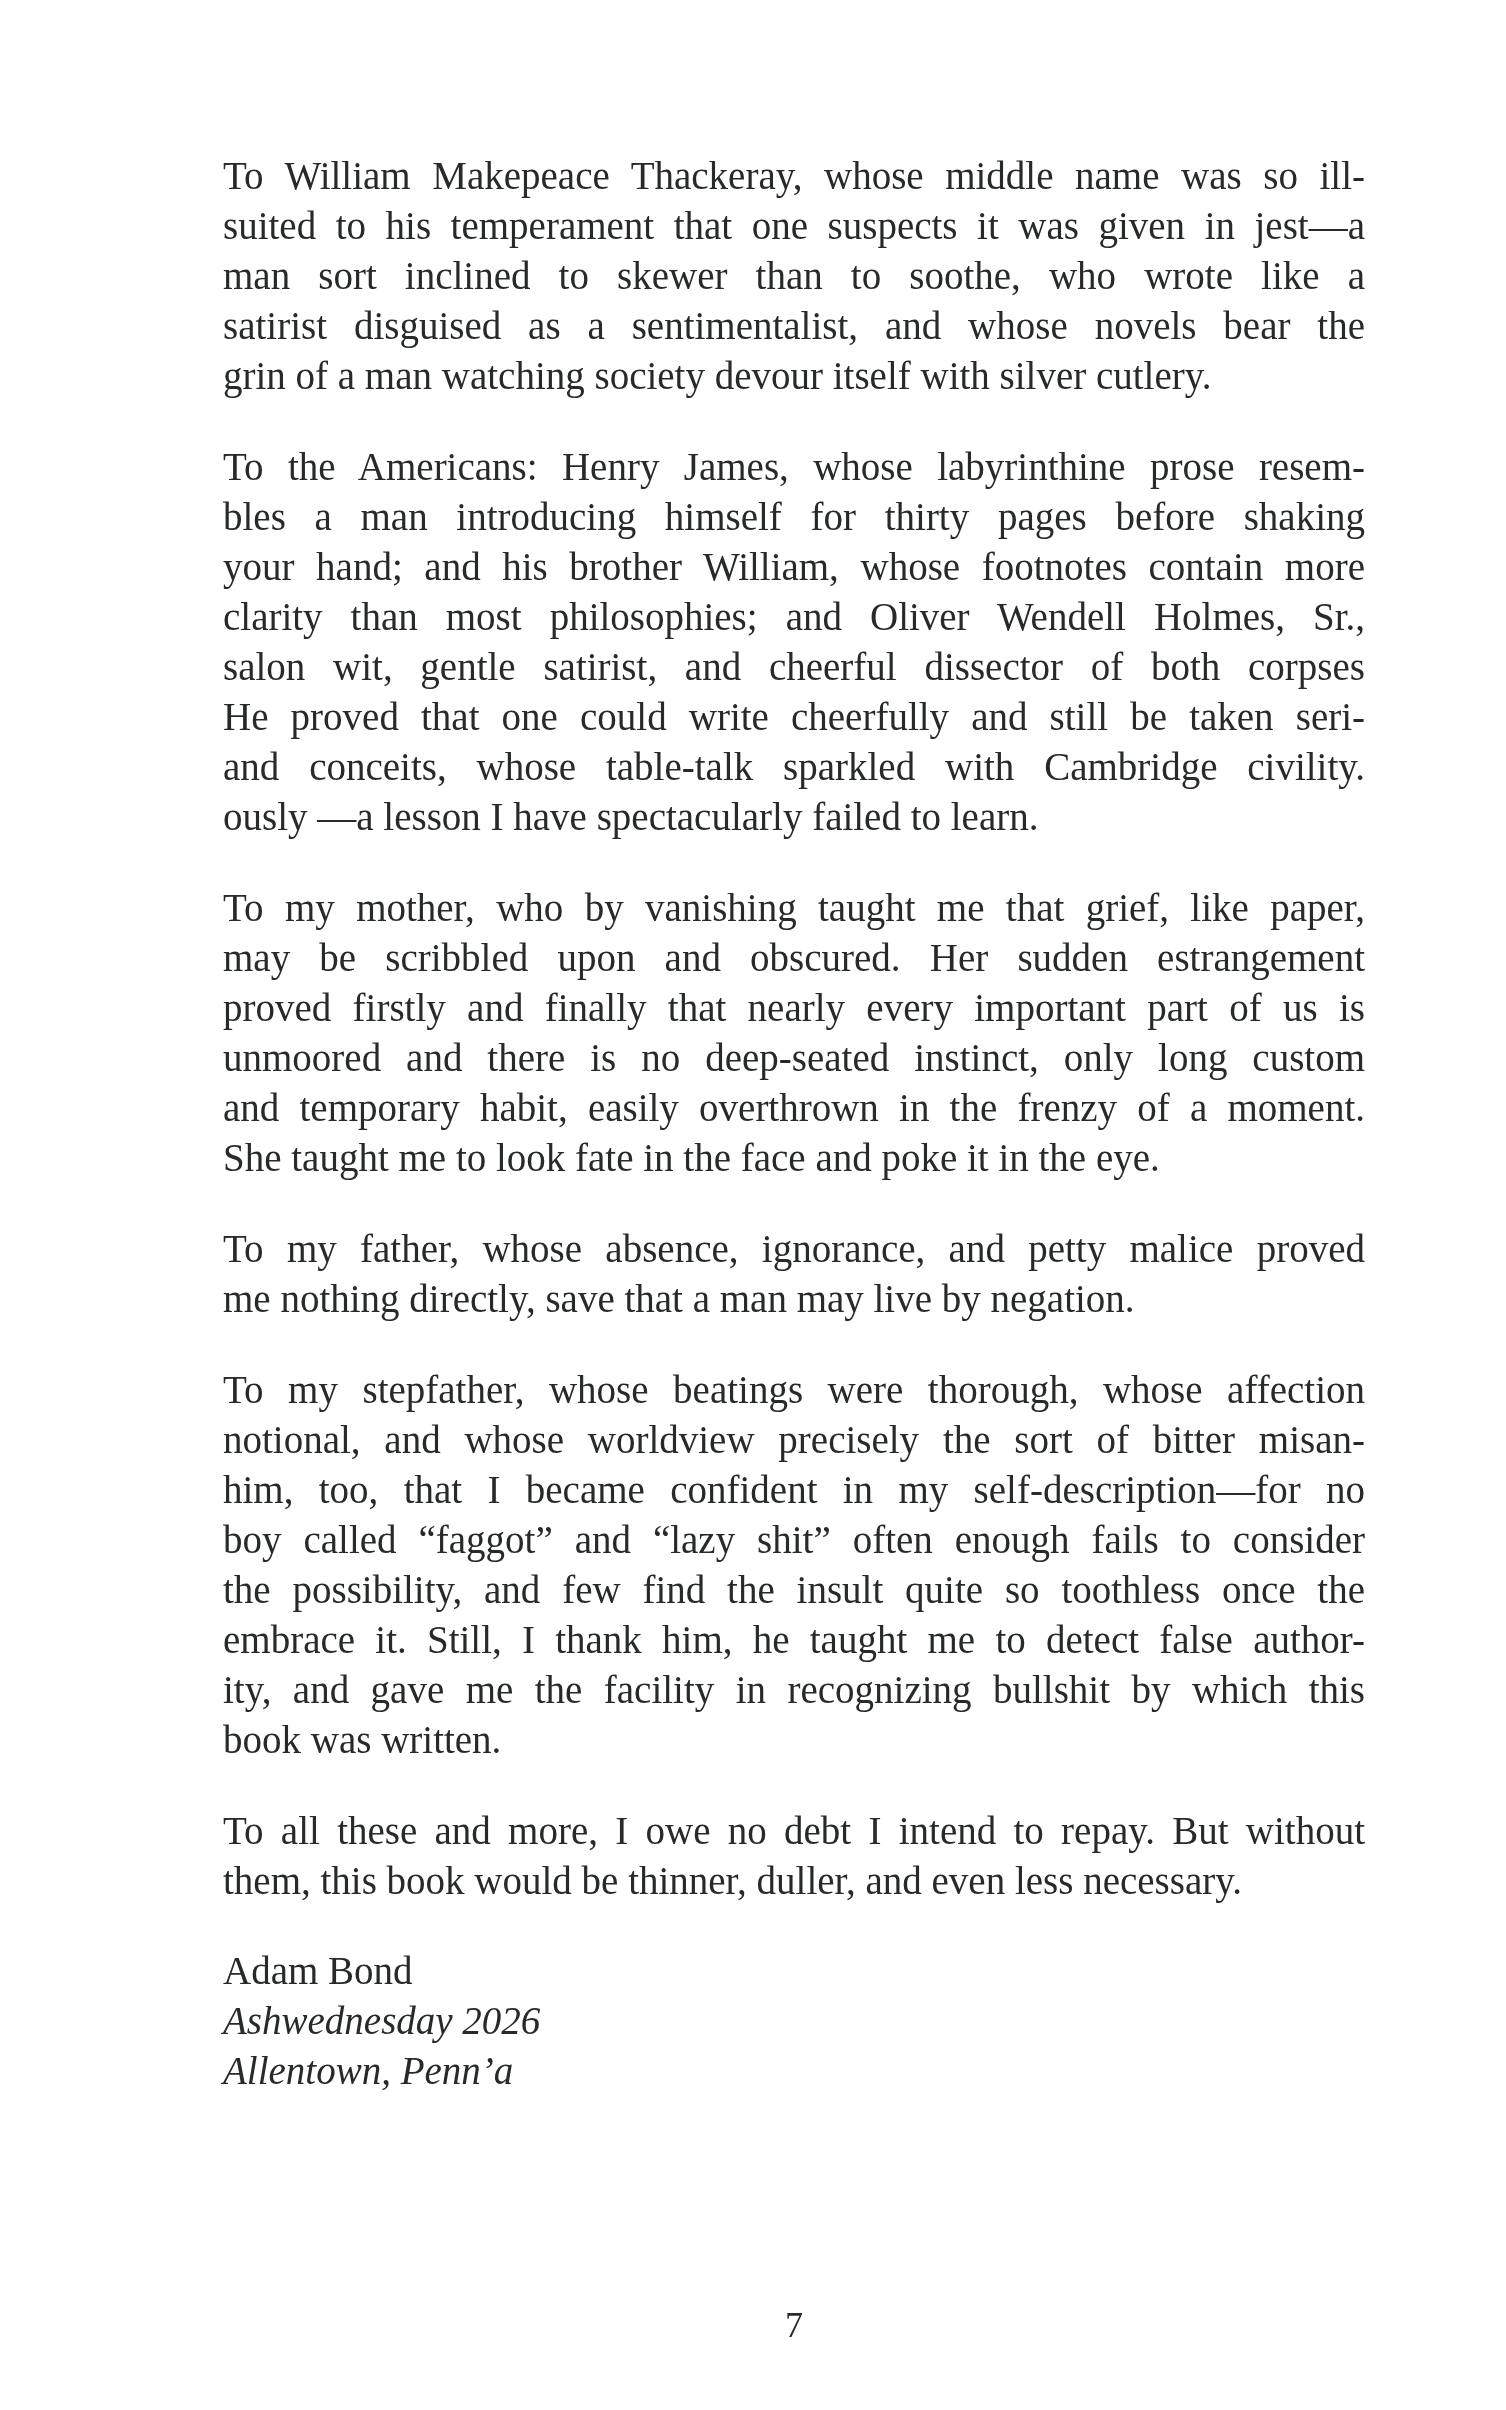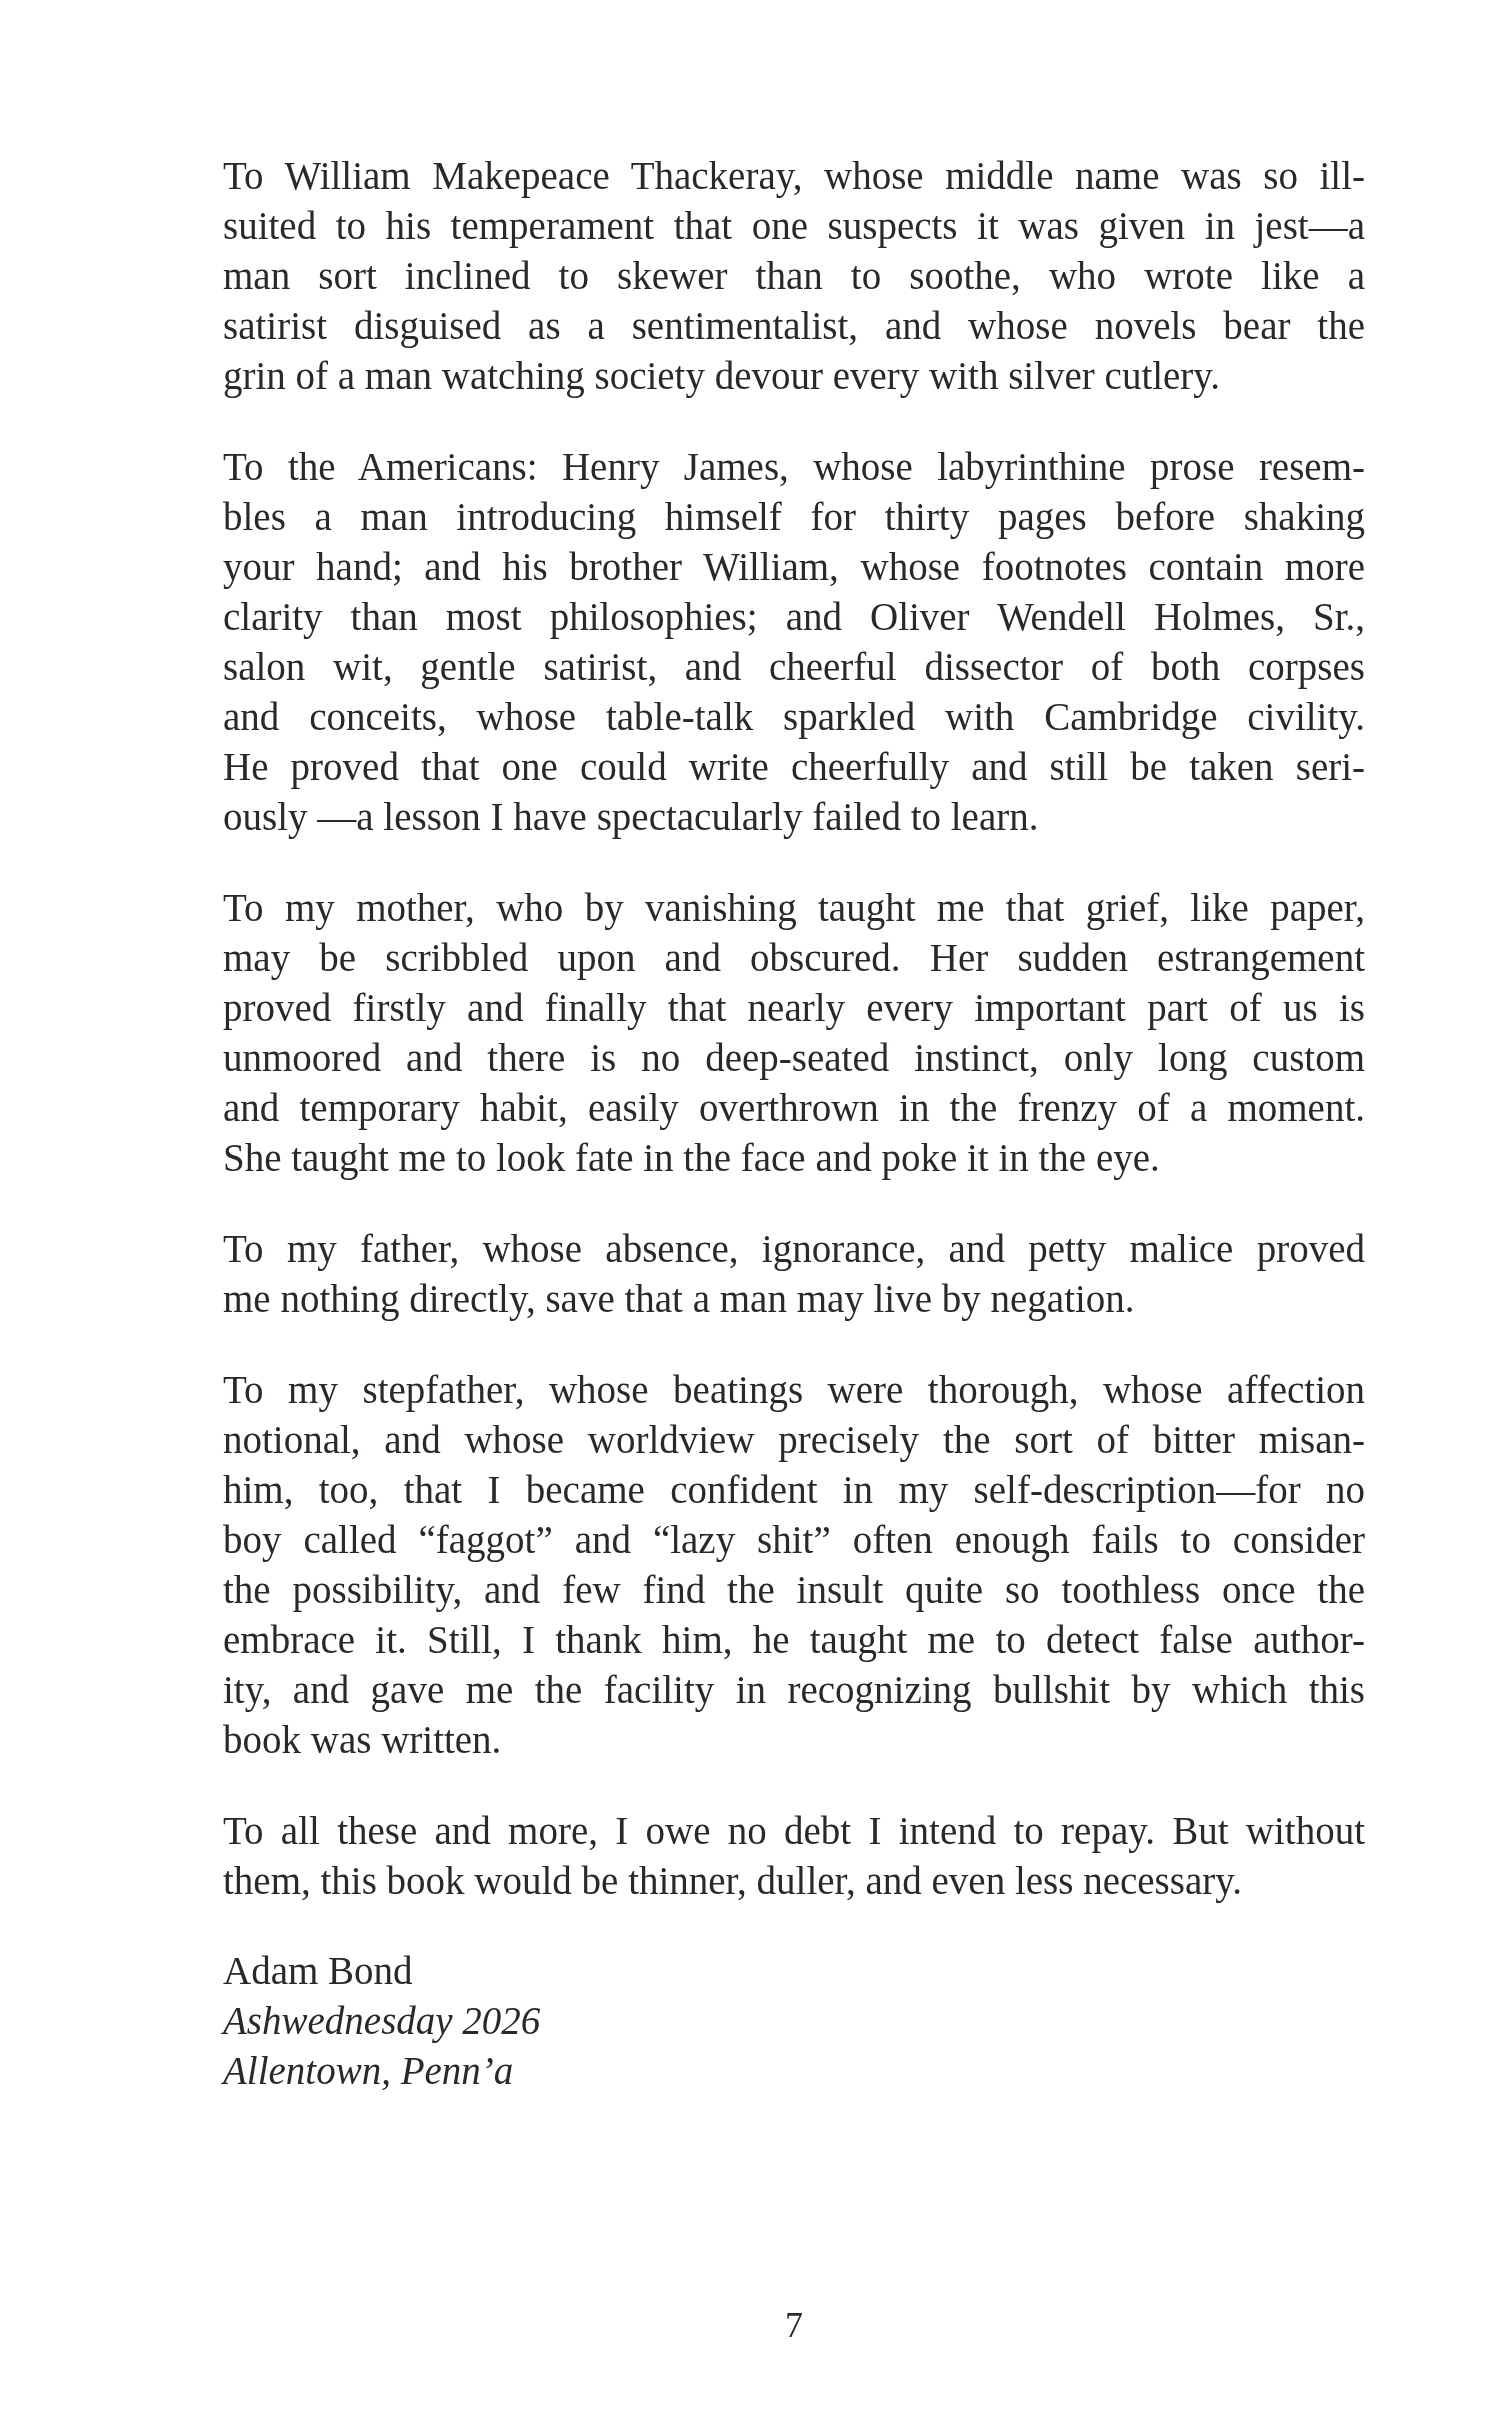--- a/index.html
+++ b/index.html
@@ -58,30 +58,30 @@
 <body>
 
 <div id="page">
   <div id="text-block">
     <div>
         <div class="para">
           <div class="line">To William Makepeace Thackeray, whose middle name was so ill-</div>
           <div class="line">suited to his temperament that one suspects it was given in jest—a</div>
           <div class="line">man sort inclined to skewer than to soothe, who wrote like a</div>
           <div class="line">satirist disguised as a sentimentalist, and whose novels bear the</div>
-          <div class="line last">grin of a man watching society devour every with silver cutlery.</div>
+          <div class="line last">grin of a man watching society devour itself with silver cutlery.</div>
         </div>
         <div class="para">
           <div class="line">To the Americans: Henry James, whose labyrinthine prose resem-</div>
           <div class="line">bles a man introducing himself for thirty pages before shaking</div>
           <div class="line">your hand; and his brother William, whose footnotes contain more</div>
           <div class="line">clarity than most philosophies; and Oliver Wendell Holmes, Sr.,</div>
           <div class="line">salon wit, gentle satirist, and cheerful dissector of both corpses</div>
+          <div class="line">He proved that one could write cheerfully and still be taken seri-</div>
           <div class="line">and conceits, whose table-talk sparkled with Cambridge civility.</div>
-          <div class="line">He proved that one could write cheerfully and still be taken seri-</div>
           <div class="line last">ously —a lesson I have spectacularly failed to learn.</div>
         </div>
         <div class="para">
           <div class="line">To my mother, who by vanishing taught me that grief, like paper,</div>
           <div class="line">may be scribbled upon and obscured. Her sudden estrangement</div>
           <div class="line">proved firstly and finally that nearly every important part of us is</div>
           <div class="line">unmoored and there is no deep-seated instinct, only long custom</div>
           <div class="line">and temporary habit, easily overthrown in the frenzy of a moment.</div>
           <div class="line last">She taught me to look fate in the face and poke it in the eye.</div>
         </div>

